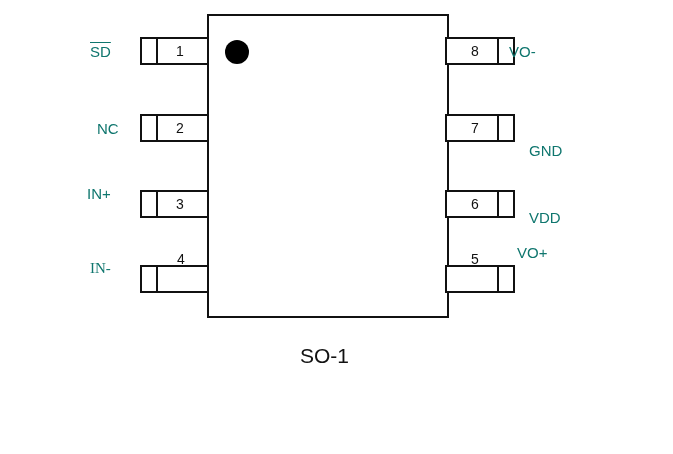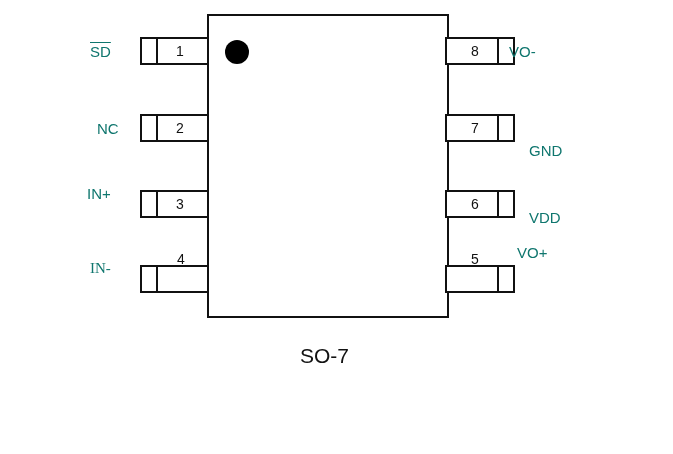--- a/index.html
+++ b/index.html
@@ -67,13 +67,13 @@
   </div>
 <span class="pin-num" style="left:471px; top:196px;">6</span>
 <span class="pin-label" style="left:529px; top:194px;margin-top:12px;">VDD</span>
 
 <div class="pin right" style="top:265px;">
     <div class="stub"></div>
   </div>
 <span class="pin-num" style="left:471px; top:251px;">5</span>
 <span class="pin-label" style="left:517px; top:241px;">VO+</span>
 
-<span class="pkg-label">SO-7</span>
+<span class="pkg-label">SO-1</span>
 
 </body></html>

